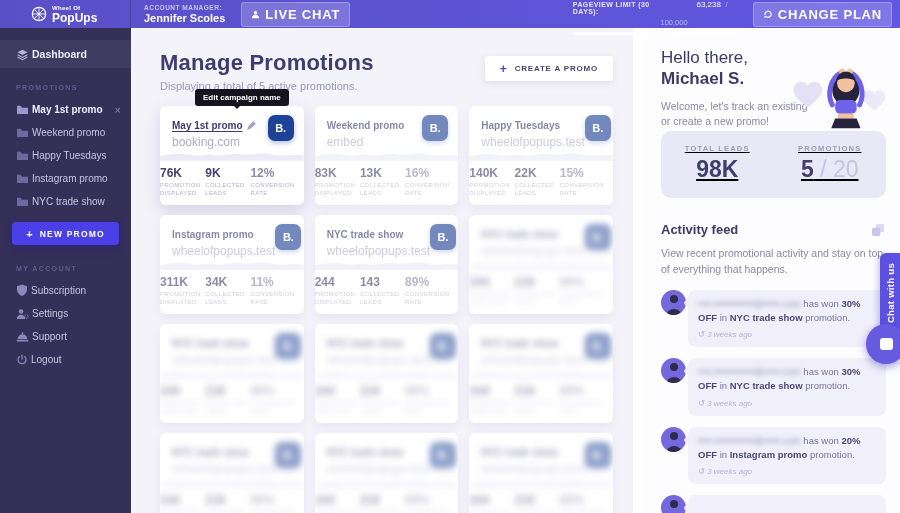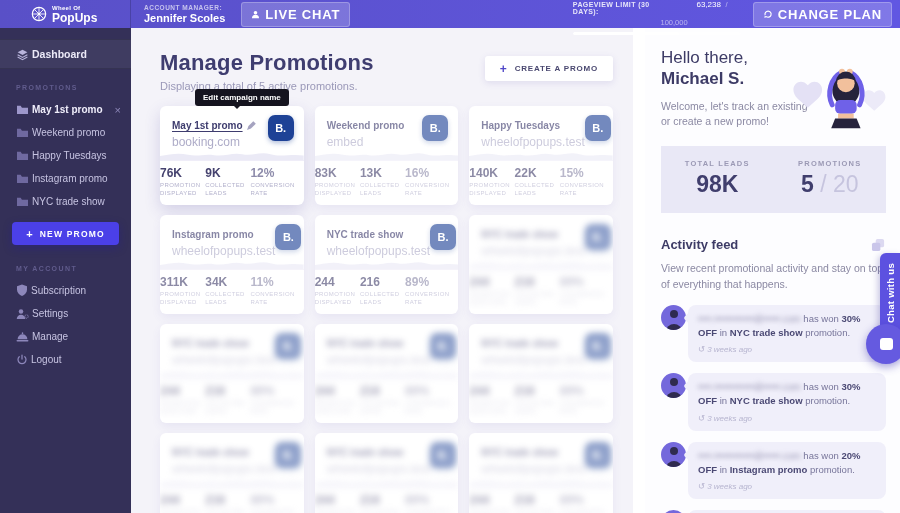--- a/index.html
+++ b/index.html
@@ -87,21 +87,21 @@
     border-top-color:#15141f; }
   .scroll-gap { position:absolute; left:633px; top:28px; width:12px; height:485px; background:#fff; z-index:5; }
 
   
   .panel { position:absolute; left:645px; top:28px; width:255px; height:485px; background:#fdfdff;
     overflow:hidden; padding:0 14px 0 16px; }
   .hello { margin-top:19px; font-size:17px; color:#3d3b66; line-height:1.25; }
   .hello b { font-weight:700;margin-top:6px; }
   .welcome { margin-top:9px; font-size:10.5px; color:#8b89a3; line-height:1.5; width:158px; }
   .illus { position:absolute; right:10px; top:26px; }
-  .statsbox { margin-top:16px; background:#e9e8f6; border-radius:0; display:flex; padding:13px 0 15px 0; }
+  .statsbox { margin-top:1px; background:#e9e8f6; border-radius:10px; display:flex; padding:13px 0 15px 0;text-decoration:underline; }
   .sb-col { flex:1; text-align:center; }
   .sb-label { font-size:7.5px; font-weight:700; letter-spacing:1.2px; color:#9b99b5; }
   .sb-val { font-size:23px; font-weight:700; color:#403e6d; margin-top:3px; }
   .sb-quota { color:#c6c4de; font-weight:400; }
   .act-head { display:flex; align-items:center; justify-content:space-between; margin-top:24px; }
   .act-title { font-size:13px; font-weight:700; color:#3d3b66; }
   .act-desc { margin-top:8px; font-size:10.5px; color:#8b89a3; line-height:1.55; }
   .feed { margin-top:12px; display:flex; flex-direction:column; gap:11px; }
   .feed-item { display:flex; gap:2px; }
   .avatar { width:25px; height:25px; border-radius:50%; background:#7468dc; position:relative; overflow:hidden; flex:none; }
@@ -243,21 +243,21 @@
         <circle cx="21" cy="17" r="3.4" fill="none" stroke="#8d87bb" stroke-width="2" stroke-dasharray="2.4 1.4"></circle>
       </svg>
       <span>Settings</span>
     </div>
     <div class="side-item">
       <svg width="13" height="11" viewBox="0 0 24 20">
         <path d="M3 15a9 9 0 0 1 18 0z" fill="#8d87bb"></path>
         <rect x="1" y="16.5" width="22" height="2.6" rx="1.3" fill="#8d87bb"></rect>
         <rect x="10.6" y="2" width="2.8" height="4" rx="1.4" fill="#8d87bb"></rect>
       </svg>
-      <span>Manage</span>
+      <span>Support</span>
     </div>
     <div class="side-item">
       <svg width="12" height="12" viewBox="0 0 24 24">
         <path d="M12 2v8" stroke="#8d87bb" stroke-width="2.5" stroke-linecap="round" fill="none"></path>
         <path d="M6.5 5.5a8 8 0 1 0 11 0" fill="none" stroke="#8d87bb" stroke-width="2.5" stroke-linecap="round"></path>
       </svg>
       <span>Logout</span>
     </div>
   </nav>
 
@@ -403,21 +403,21 @@
       </div>
       <svg class="card-chart" viewBox="0 0 143 26" preserveAspectRatio="none">
         <path d="M0 26 L0 16 C10 12 18 8 28 13 C38 18 44 10 54 14 C64 18 72 7 82 12 C92 17 100 5 110 12 C120 19 132 10 143 15 L143 26 Z" fill="#ebeaf6"></path>
       </svg>
       <div class="card-stats">
         <div class="stat">
           <div class="stat-val">244</div>
           <div class="stat-label">PROMOTION DISPLAYED</div>
         </div>
         <div class="stat">
-          <div class="stat-val">216</div>
+          <div class="stat-val">143</div>
           <div class="stat-label">COLLECTED LEADS</div>
         </div>
         <div class="stat rate">
           <div class="stat-val">89%</div>
           <div class="stat-label">CONVERSION RATE</div>
         </div>
       </div>
     </div>
   </div>
 

